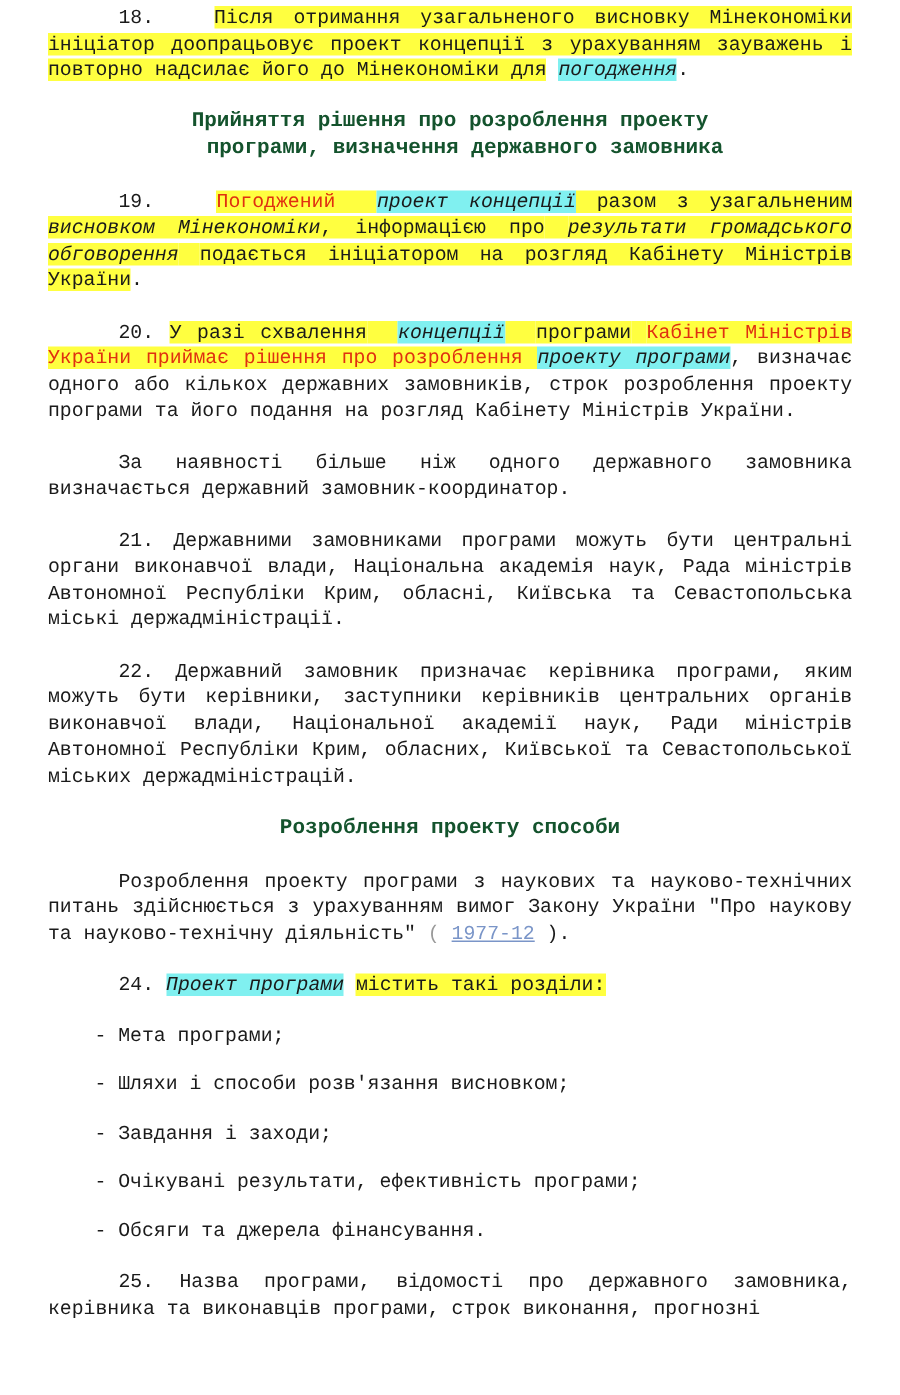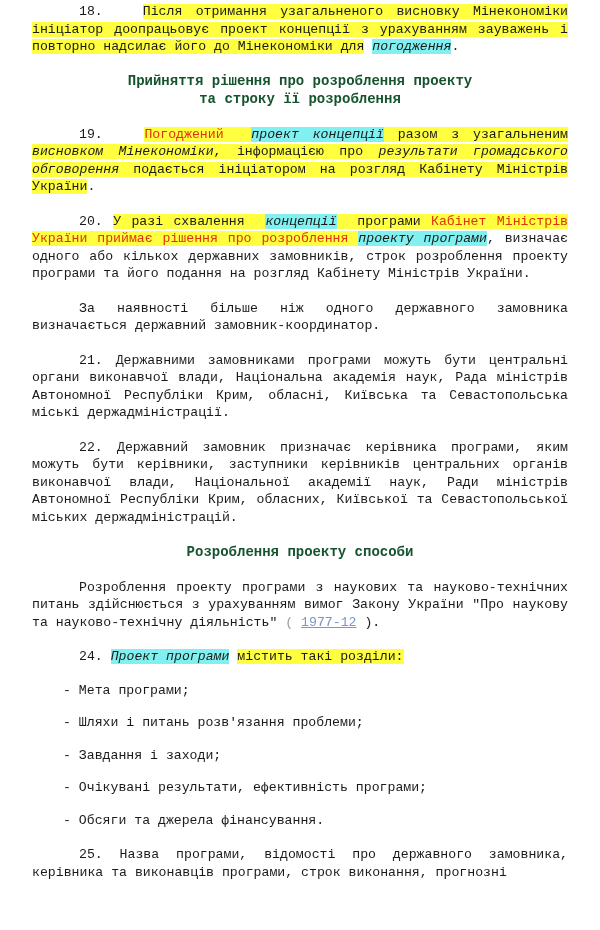--- a/index.html
+++ b/index.html
@@ -20,21 +20,21 @@
 <body>
 
 <div class="doc">
 
   <p class="p ind" style="margin-top:3px;">
     <span>18.</span>&nbsp;&nbsp;&nbsp;<span class="y">Після отримання узагальненого висновку Мінекономіки ініціатор доопрацьовує проект концепції з урахуванням зауважень і повторно надсилає його до Мінекономіки для</span> <span class="y c i" style="background:#80f0f0;">погодження</span><span>.</span>
   </p>
 
   <div style="margin-top:16px;">
     <p class="h">Прийняття рішення про розроблення проекту</p>
-    <p class="h">та строку її розроблення</p>
+    <p class="h" style="padding-left:20px;">програми, визначення державного замовника</p>
   </div>
 
   <p class="p ind" style="margin-top:17px;">
     <span>19.</span>&nbsp;&nbsp;&nbsp;<span class="y r">Погоджений</span><span class="y">&nbsp;&nbsp;</span><span class="c i">проект концепції</span><span class="y"> </span><span class="y">разом з узагальненим</span><span class="y"> </span><span class="y i">висновком Мінекономіки</span><span class="y">, інформацією про</span><span class="y"> </span><span class="y i">результати громадського обговорення</span><span class="y"> </span><span class="y">подається ініціатором на розгляд Кабінету Міністрів України</span><span>.</span>
   </p>
 
   <p class="p ind" style="margin-top:17px;">
     <span>20.</span> <span class="y">У разі схвалення</span><span class="y">&nbsp;&nbsp;</span><span class="c i">концепції</span><span class="y">&nbsp;&nbsp;</span><span class="y">програми</span><span class="y"> </span><span class="y r">Кабінет Міністрів України приймає рішення про розроблення</span><span class="y"> </span><span class="c i">проекту програми</span><span>, визначає одного або кількох державних замовників, строк розроблення проекту програми та його подання на розгляд Кабінету Міністрів України.</span>
   </p>
 
@@ -50,21 +50,21 @@
   <p class="p ind" style="margin-top:17px;">
     <span>Розроблення проекту програми з наукових та науково-технічних питань здійснюється з урахуванням вимог Закону України "Про наукову та науково-технічну діяльність"</span><span style="color:#999;"> ( </span><span class="link">1977-12</span><span> ).</span>
   </p>
 
   <p class="p ind" style="margin-top:17px;">
     <span>24.</span> <span class="c i">Проект програми</span> <span class="y">містить такі розділи:</span>
   </p>
 
   <div>
     <p class="li" style="margin-top:15px;">- Мета програми;</p>
-    <p class="li" style="margin-top:15px;">- Шляхи і питань розв'язання проблеми;</p>
+    <p class="li" style="margin-top:15px;">- Шляхи і способи розв'язання висновком;</p>
     <p class="li" style="margin-top:15px;">- Завдання і заходи;</p>
     <p class="li" style="margin-top:15px;">- Очікувані результати, ефективність програми;</p>
     <p class="li" style="margin-top:15px;">- Обсяги та джерела фінансування.</p>
   </div>
 
   <p class="p ind" style="margin-top:17px;">25. Назва програми, відомості про державного замовника, керівника та виконавців програми, строк виконання, прогнозні</p>
 
 </div>
 
 </body></html>

